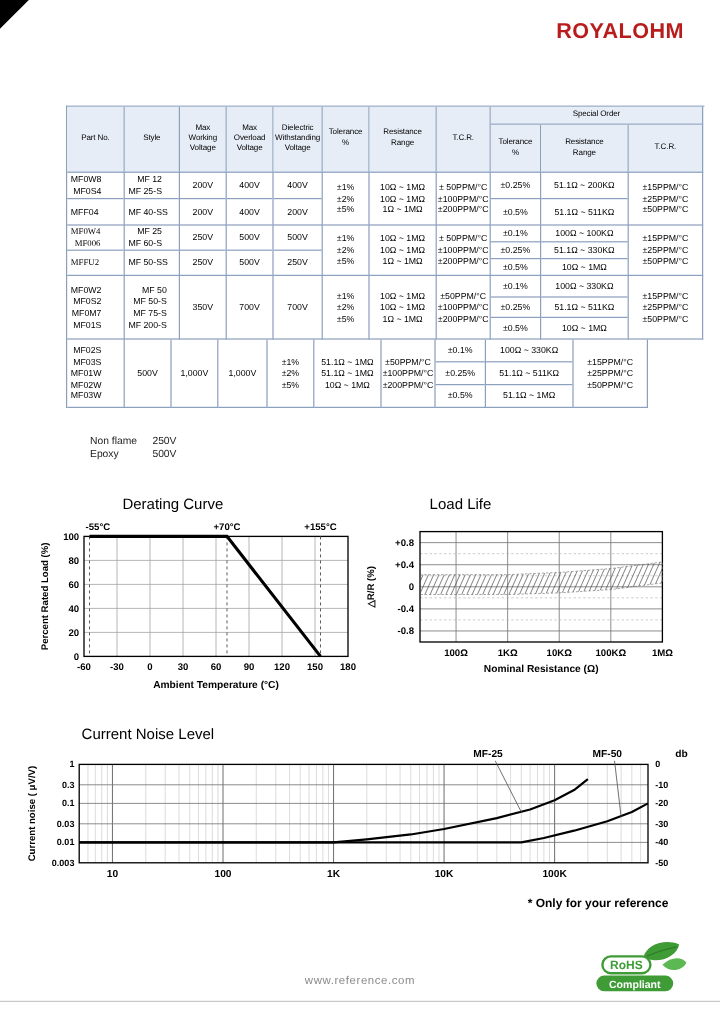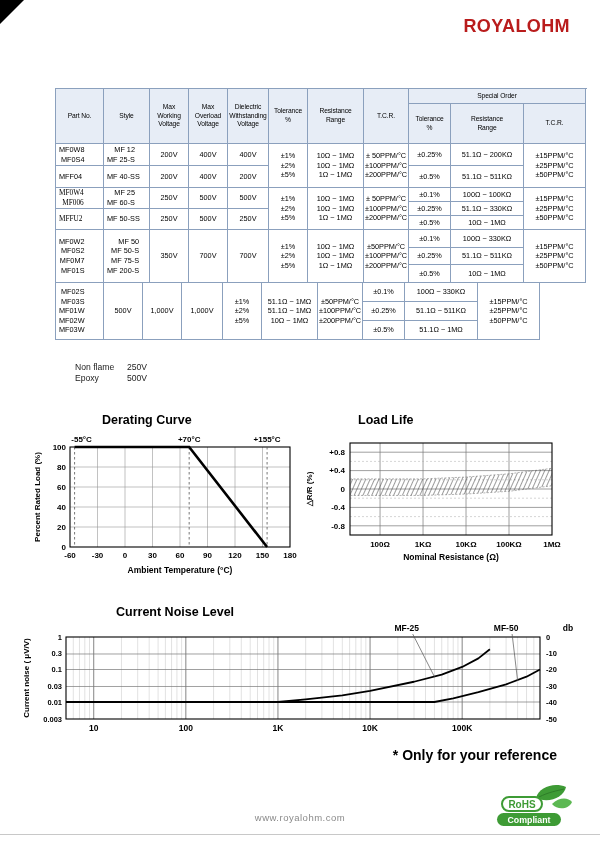--- a/index.html
+++ b/index.html
@@ -21,28 +21,28 @@
   .sub{flex:1;display:flex;align-items:center;justify-content:center;
        border-bottom:1px solid #8ba0bd;white-space:pre-line;text-align:center;}
   .sub:last-child{border-bottom:none;}
   .al .sub{justify-content:flex-start;padding-left:3px;text-align:right;}
   
   .note{position:absolute;left:75px;top:362px;font-size:8.6px;display:flex;gap:6px;color:#222;}
   .note-kv .nrow{display:flex;line-height:11px;justify-content:flex-end;}
   .note-kv .k{width:52px;}
   
   .chart{position:absolute;}
-  .chart-title{margin:0 0 2px 0;font-size:12.5px;font-weight:700;}
+  .chart-title{margin:0 0 2px 0;font-size:12.5px;font-weight:400;}
   #chart-derating{left:30px;top:413px;width:275px;}
   #chart-derating .chart-title{margin-left:72px;}
   #chart-loadlife{left:300px;top:413px;width:275px;}
   #chart-loadlife .chart-title{margin-left:58px;}
   #chart-noise{left:20px;top:605px;width:575px;}
-  #chart-noise .chart-title{margin-left:96px;}
-  .chart-note{text-align:right;font-size:14px;font-weight:700;margin-right:38px;margin-top:2px;}
+  #chart-noise .chart-title{margin-left:48px;}
+  .chart-note{text-align:right;font-size:10px;font-weight:700;margin-right:38px;margin-top:2px;}
   svg text{font-family:"Liberation Sans",sans-serif;}
   
   .footer-url{position:absolute;left:0;top:812px;width:600px;text-align:center;
               color:#8a8a8a;font-size:9.5px;letter-spacing:.5px;}
   .footer-line{position:absolute;left:0;top:834px;width:600px;height:1px;background:#c8c8c8;}
   .rohs{position:absolute;right:26px;top:782px;}
 </style>
 </head>
 <body>
 
@@ -347,21 +347,21 @@
         <line x1="392.70504462763404" y1="13" x2="414.43234114172503" y2="55.71320367892201" stroke="#555" stroke-width="0.7"></line>
         <polyline points="46,81.0051058961126 414.43234114172503,81.0051058961126 433.2334419126577,77.30165605468059 458.3790663629357,71.22086252309089 486.1063628770267,63.32150547727231 506.5404264271563,55.71320367892201 520,48.5025529480563" fill="none" stroke="#000" stroke-width="1.8" stroke-linejoin="round"></polyline>
         <text x="486.1063628770267" y="10" font-size="8.5" text-anchor="middle" font-weight="700" fill="#000">MF-50</text>
         <line x1="492.1063628770267" y1="13" x2="497.614230683998" y2="59.77403158079653" stroke="#555" stroke-width="0.7"></line>
         <text x="548" y="10" font-size="8.5" text-anchor="middle" font-weight="700" fill="#000">db</text>
         <text x="9" y="57" font-size="8" text-anchor="middle" font-weight="700" fill="#000" transform="rotate(-90 9 57)">Current noise ( μV/V)</text>
       </svg>
     <div class="chart-note">* Only for your reference</div>
   </div>
 
-  <div class="footer-url">www.royalohm.com</div>
+  <div class="footer-url">www.reference.com</div>
   <div class="footer-line"></div>
 
   <svg class="rohs" width="80" height="48">
     <path d="M42,16 C45,5 60,0 72,5 C70,15 55,22 42,16 Z" fill="#3e9b35"></path>
     <path d="M58,22 C65,15 74,15 78,20 C75,27 64,29 58,22 Z" fill="#5cb852"></path>
     <path d="M45,15 C55,10 62,9 70,7" stroke="#2e7d28" fill="none" stroke-width="1"></path>
     <rect x="8" y="15" width="40" height="14" rx="7" fill="#ffffff" stroke="#3e9b35" stroke-width="2"></rect>
     <text x="28" y="25.8" text-anchor="middle" font-size="10" font-weight="700" fill="#3e9b35">RoHS</text>
     <rect x="3" y="31" width="64" height="13" rx="6.5" fill="#3e9b35"></rect>
     <text x="35" y="41" text-anchor="middle" font-size="8.8" font-weight="700" fill="#ffffff">Compliant</text>

